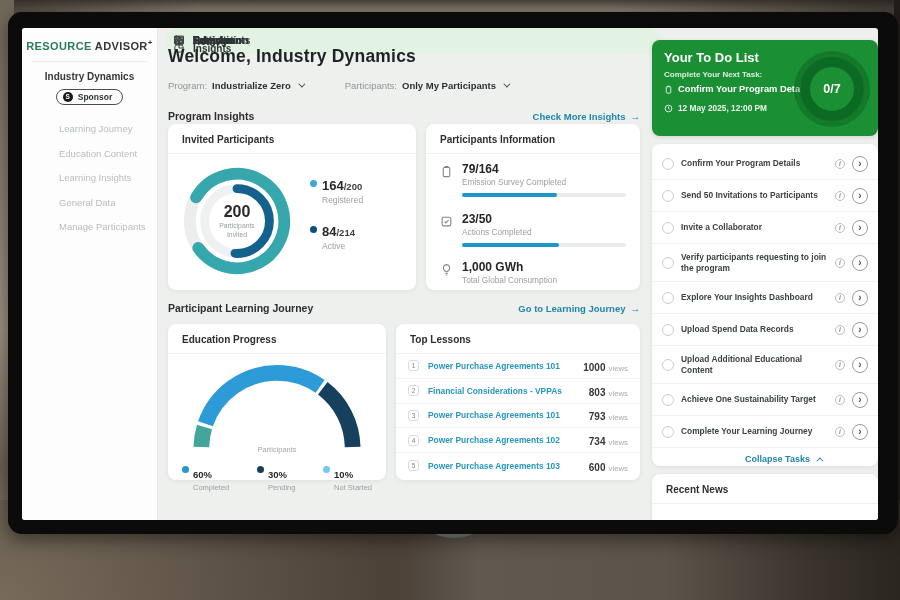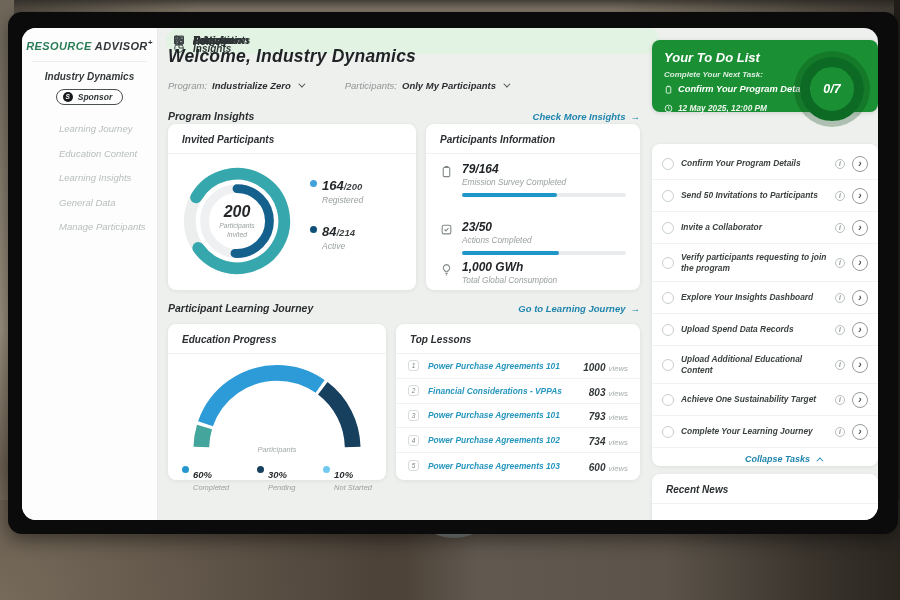--- a/index.html
+++ b/index.html
@@ -11,21 +11,21 @@
   .side-left { position:absolute; left:0; top:0; width:14px; height:600px;
     background:linear-gradient(180deg,#6e6659 0%,#9c9180 55%,#6b5f50 78%,#968a77 100%); }
   .side-right { position:absolute; right:0; top:0; width:6px; height:600px; background:#211d19; }
   .desk { position:absolute; left:0; top:500px; width:900px; height:100px;
     background:radial-gradient(circle at 0% 100%, rgba(190,175,150,.38), rgba(0,0,0,0) 42%),
                linear-gradient(90deg,#4a4036 0%,#4d4339 45%,#615950 53%,#5c544a 74%,#3a342d 90%,#2b2620 100%); }
   .stand { position:absolute; left:428px; top:512px; width:52px; height:26px; border-radius:50%;
     background:linear-gradient(180deg,#e4e9e6,#9aa09b 70%,#6d736e); }
   .monitor { position:absolute; left:8px; top:12px; width:890px; height:522px; background:#0b0b0c; border-radius:14px;
     box-shadow:0 6px 18px rgba(0,0,0,.45); }
-  .screen { position:absolute; left:14px; top:16px; width:856px; height:492px; background:#eef0ee; border-radius:14px; overflow:hidden;font-style:italic; }
+  .screen { position:absolute; left:14px; top:16px; width:856px; height:492px; background:#eef0ee; border-radius:3px; overflow:hidden; }
 
   
   .sidebar { position:absolute; left:0; top:0; width:136px; height:492px; background:#fdfdfd; border-right:1px solid #e7e9e7; }
   .logo { text-align:center; padding-top:10px; font-size:11px; font-weight:800; letter-spacing:.4px; }
   .lg-a { color:#2a7d57; } .lg-b { color:#30363a; } .logo sup { color:#30363a; font-size:8px; }
   .logo-div { border-bottom:1px solid #ececec; margin:9px 10px 0; }
   .org { text-align:center; margin-top:9px; font-size:10px; font-weight:700; color:#33383a; }
   .sponsor { display:flex; align-items:center; gap:5px; width:max-content; margin:7px auto 0; border:1.4px solid #4a4f52;
     border-radius:11px; padding:2px 10px 2px 6px; font-size:8.5px; font-weight:700; color:#2e3335; background:#fff; }
   .sp-ic { width:10px; height:10px; border-radius:50%; background:#17191a; color:#fff; font-size:6.5px; font-weight:700;
@@ -98,21 +98,21 @@
   .lesson { display:flex; align-items:center; height:24.8px; padding:0 12px; border-bottom:1px solid #f2f4f3; }
   .lesson:last-child { border-bottom:none; }
   .rank { width:11px; height:11px; border:1px solid #d8dcdc; border-radius:3px; font-size:6.5px; color:#7c8283;
     display:flex; align-items:center; justify-content:center; margin-right:9px; flex:0 0 11px; }
   .ltitle { flex:1; font-size:8.4px; font-weight:600; color:#2596be; cursor:pointer; }
   .lviews b { font-size:10px; font-weight:800; color:#33383a; }
   .lviews span { font-size:7.8px; color:#a7adad; margin-left:3px; }
 
   
   .right { position:absolute; left:630px; top:0; width:226px; height:492px; }
-  .todo-green { position:absolute; left:0; top:12px; width:226px; height:72px; background:#1a8f33; border-radius:8px;
+  .todo-green { position:absolute; left:0; top:12px; width:226px; height:96px; background:#1a8f33; border-radius:8px;
     box-shadow:0 1px 4px rgba(30,40,40,.15); color:#fff; }
   .tg-title { position:absolute; left:12px; top:10px; font-size:13px; font-weight:800; }
   .tg-sub { position:absolute; left:12px; top:30px; font-size:8px; font-weight:600; color:rgba(255,255,255,.85); }
   .tg-task { position:absolute; left:12px; top:44px; display:flex; align-items:center; gap:5px; font-size:9.3px; font-weight:800; }
   .tg-due { position:absolute; left:12px; top:63px; display:flex; align-items:center; gap:5px; font-size:8.3px; font-weight:600; color:rgba(255,255,255,.92); }
   .tg-ic { width:9px; height:9px; color:#e8f5e9; } .tg-ic svg { width:9px; height:9px; display:block; }
   .todo-ring { position:absolute; right:14px; top:17px; width:64px; height:64px; border-radius:50%;
     border:10px solid #0c6a24; box-shadow:0 0 0 6px rgba(8,70,20,.28); display:flex; align-items:center; justify-content:center; }
   .todo-ring b { font-size:12.5px; font-weight:800; color:#fff; }
 
@@ -298,21 +298,21 @@
             <span class="sicon"><svg viewBox="0 0 24 24" fill="none" stroke="currentColor" stroke-width="2">
                   <rect x="6" y="4.5" width="12" height="17" rx="2"></rect>
                   <path d="M9.5 4.5V3h5v1.5"></path>
                 </svg></span>
             <div class="stat-val">79/164</div>
             <div class="stat-lab">Emission Survey Completed</div>
             <div class="bar">
                 <div class="bar-fill" style="width: 58%;"></div>
               </div>
           </div>
-          <div class="stat" style="top:96px">
+          <div class="stat" style="top:88px">
             <span class="sicon"><svg viewBox="0 0 24 24" fill="none" stroke="currentColor" stroke-width="2">
                   <rect x="4" y="4" width="16" height="16" rx="3"></rect>
                   <path d="M8.5 12l2.6 2.6 4.6-5.4"></path>
                 </svg></span>
             <div class="stat-val">23/50</div>
             <div class="stat-lab">Actions Completed</div>
             <div class="bar">
                 <div class="bar-fill" style="width: 59%;"></div>
               </div>
           </div>

